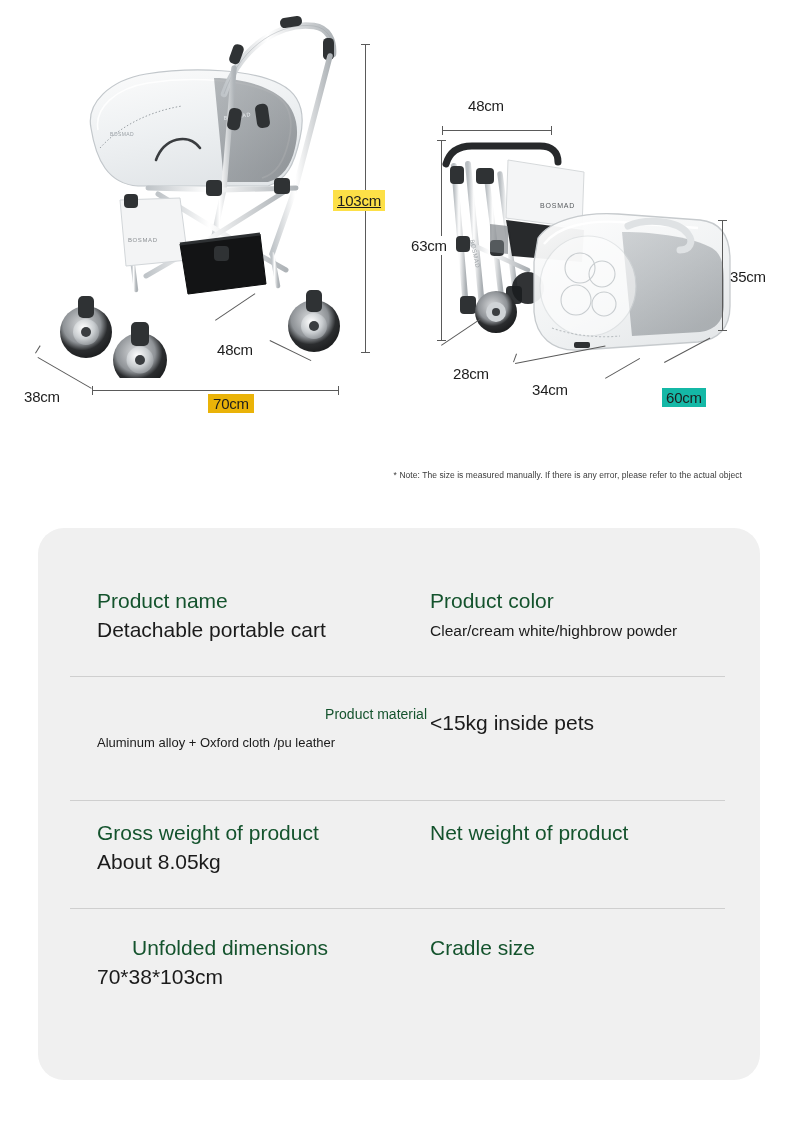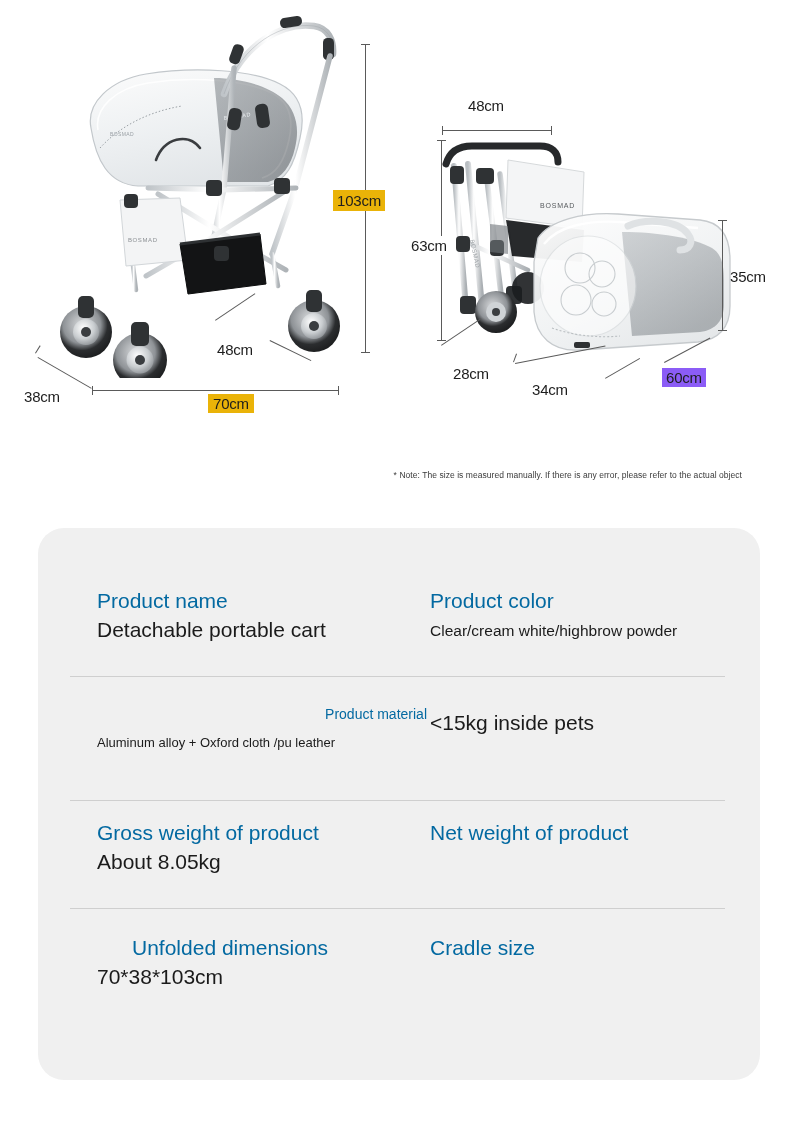--- a/index.html
+++ b/index.html
@@ -82,21 +82,21 @@
   }
   .spec-cell {
     position: absolute;
     top: 0;
   }
   .spec-cell.left  { left: 59px;  width: 330px; }
   .spec-cell.right { left: 392px; width: 320px; }
 
   .spec-label {
     display: block;
-    color: #0369a1;
+    color: #14532d;
     line-height: 1.28;
     white-space: nowrap;
   }
   .spec-value {
     display: block;
     color: #1b1b1b;
     line-height: 1.28;
     white-space: nowrap;
     margin-top: 2px;
   }
@@ -222,21 +222,21 @@
         <circle cx="286" cy="318" r="13" fill="url(#hubGrad)"></circle>
         <circle cx="286" cy="318" r="5" fill="#3a3d40"></circle>
         <rect x="278" y="282" width="16" height="22" rx="5" fill="#2f3234"></rect>
       </g>
     </g>
   </svg>
 
   <div class="rule v" style="left:365px; top:44px; height:308px;"></div>
   <div class="tick h" style="left:361px; top:44px;"></div>
   <div class="tick h" style="left:361px; top:352px;"></div>
-  <div class="dim-label" style="left:333px; top:190px; background:#eab308; padding:2px 4px;">103cm</div>
+  <div class="dim-label" style="left:333px; top:190px; background:#fde047; padding:2px 4px;text-decoration:underline;">103cm</div>
 
   <div class="rule h" style="left:92px; top:390px; width:247px;"></div>
   <div class="tick v" style="left:92px; top:386px;"></div>
   <div class="tick v" style="left:338px; top:386px;"></div>
   <div class="dim-label" style="left:208px; top:394px; background:#eab308; padding:1px 5px;">70cm</div>
 
   <div class="rule diag" style="left:38px; top:357px; width:62px; transform:rotate(30deg);"></div>
   <div class="tick diagtick" style="left:35px; top:353px; transform:rotate(-58deg);"></div>
   <div class="dim-label" style="left:24px; top:388px;">38cm</div>
 
@@ -341,21 +341,21 @@
 
   <div class="rule diag" style="left:441px; top:345px; width:48px; transform:rotate(-34deg);"></div>
   <div class="dim-label" style="left:453px; top:365px;">28cm</div>
 
   <div class="rule diag" style="left:515px; top:363px; width:92px; transform:rotate(-11deg);"></div>
   <div class="tick diagtick" style="left:513px; top:362px; transform:rotate(-70deg);"></div>
   <div class="dim-label" style="left:528px; top:380px; background:#ffffff; padding:1px 4px;">34cm</div>
 
   <div class="rule diag" style="left:605px; top:378px; width:40px; transform:rotate(-30deg);"></div>
   <div class="rule diag" style="left:664px; top:362px; width:52px; transform:rotate(-28deg);"></div>
-  <div class="dim-label" style="left:662px; top:368px; background:#8b5cf6; padding:1px 4px;">60cm</div>
+  <div class="dim-label" style="left:662px; top:388px; background:#14b8a6; padding:1px 4px;">60cm</div>
 
   <div class="rule v" style="left:722px; top:220px; height:110px;"></div>
   <div class="tick h" style="left:718px; top:220px;"></div>
   <div class="tick h" style="left:718px; top:330px;"></div>
   <div class="dim-label" style="left:730px; top:268px;">35cm</div>
 
   <div id="note">* Note: The size is measured manually. If there is any error, please refer to the actual object</div>
 </div>
 
 <div id="spec-card">

